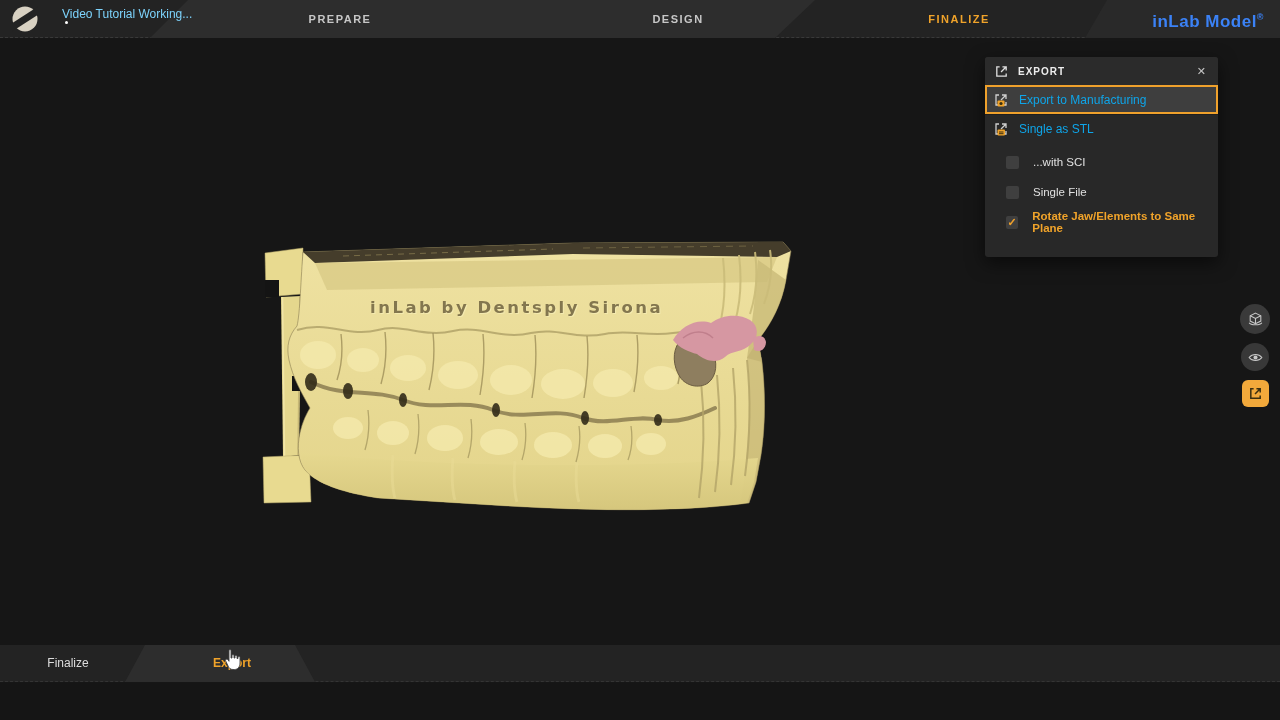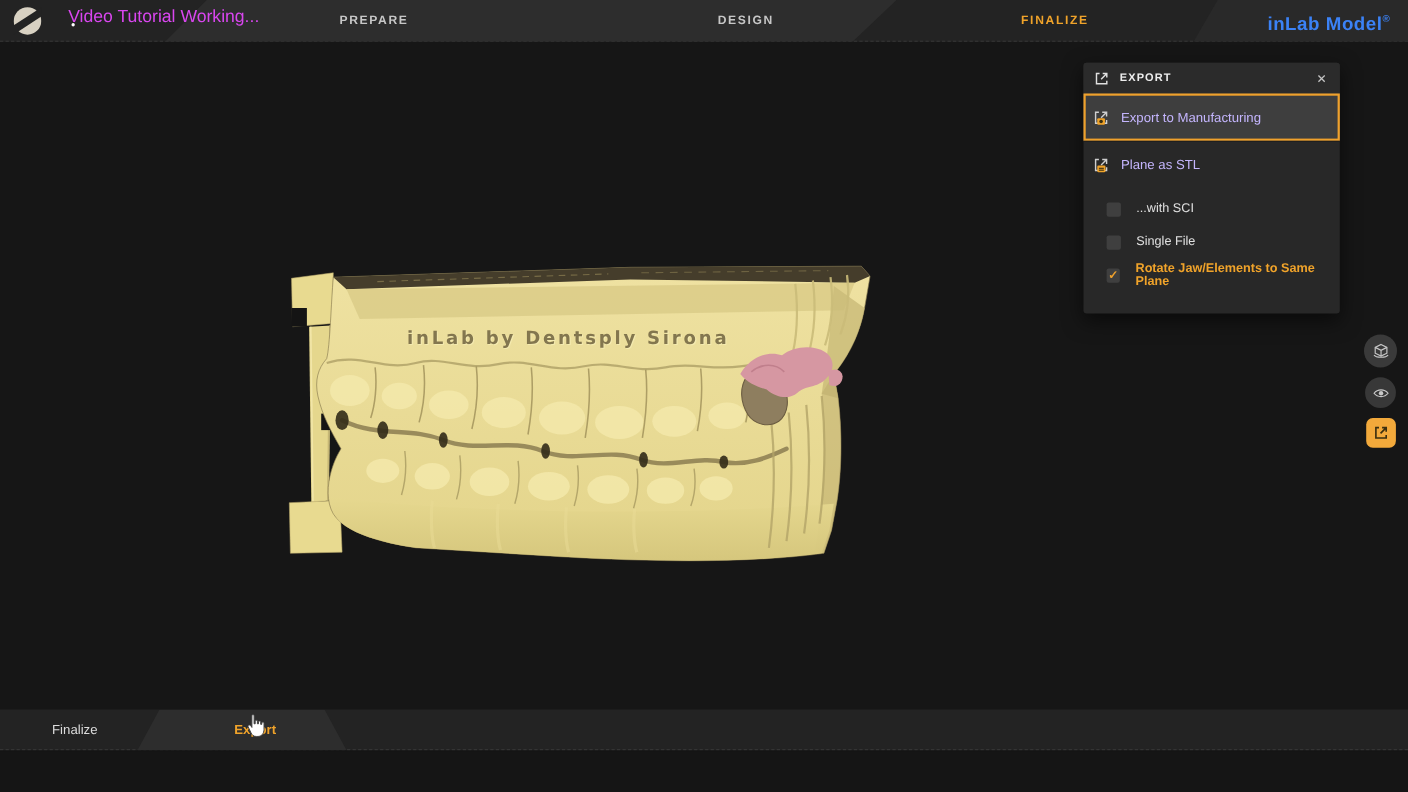--- a/index.html
+++ b/index.html
@@ -8,21 +8,21 @@
   .stage { position:relative; width:1280px; height:720px; background:#161616; }
 
   
   .topbar { position:absolute; left:0; top:0; width:1280px; height:38px;
     background:#232323; border-bottom:1px dashed rgba(255,255,255,.10); z-index:20; }
   .topbar .mid-section { position:absolute; left:150px; top:0; width:665px; height:38px;
     background:#2d2d2d; clip-path:polygon(38px 0, 100% 0, calc(100% - 40px) 100%, 0 100%); }
   .topbar .right-section { position:absolute; left:1085px; top:0; width:195px; height:38px;
     background:#292929; clip-path:polygon(22px 0, 100% 0, 100% 100%, 0 100%); }
   .logo { position:absolute; left:12px; top:6px; width:26px; height:26px; }
-  .project-name { position:absolute; left:62px; top:7px; font-size:16px; color:#d946ef; }
+  .project-name { position:absolute; left:62px; top:7px; font-size:12px; color:#7dd3fc; }
   .project-dot { position:absolute; left:65px; top:21px; width:3px; height:3px;
     border-radius:50%; background:#ffffff; }
   .phase { position:absolute; top:13px; width:120px; text-align:center; font-size:11px;
     letter-spacing:1.5px; font-weight:bold; color:#c7c7c7; }
   .phase.active { color:#f0a32a; }
   .phase-prepare { left:280px; } .phase-design { left:618px; } .phase-finalize { left:899px; }
   .app-title { position:absolute; right:16px; top:12px; font-size:17px; font-weight:600;
     color:#3b82f6; letter-spacing:.5px; }
   .app-title sup { font-size:9px; }
 
@@ -31,22 +31,22 @@
   .model-svg { position:absolute; left:253px; top:192px; }
 
   
   .panel { position:absolute; left:985px; top:57px; width:233px; background:#282828;
     border-radius:3px; box-shadow:0 6px 18px rgba(0,0,0,.55); z-index:30; }
   .panel-header { display:flex; align-items:center; height:28px; padding:0 9px;
     background:#2b2b2b; border-radius:3px 3px 0 0; }
   .panel-header .ph-title { flex:1; margin-left:9px; font-size:10px; font-weight:bold;
     letter-spacing:1px; color:#ededed; }
   .panel-close { font-size:11px; color:#c5c5c5; cursor:pointer; padding:2px 3px; }
-  .panel-item { display:flex; align-items:center; height:43px; padding:0 8px;
-    border-top:1px solid #1f1f1f; color:#c4b5fd; font-size:12px; cursor:pointer; }
+  .panel-item { display:flex; align-items:center; height:29px; padding:0 8px;
+    border-top:1px solid #1f1f1f; color:#0ea5e9; font-size:12px; cursor:pointer; }
   .panel-item .pi-label { margin-left:8px; }
   .panel-item.selected { background:#3e3e3e; border:2px solid #efa12c; padding:0 6px; }
   .panel-options { padding:4px 0 20px 0; }
   .panel-option { display:flex; align-items:center; height:30px; }
   .checkbox { width:13px; height:13px; margin:0 14px 0 21px; background:#3f3f3f;
     border-radius:2px; display:flex; align-items:center; justify-content:center;
     font-size:11px; color:transparent; cursor:pointer; }
   .checkbox.checked { color:#efa12c; font-weight:bold; }
   .panel-option .po-label { font-size:11.5px; color:#e0e0e0; }
   .panel-option.highlight .po-label { color:#f0a32a; font-weight:bold; }
@@ -216,21 +216,21 @@
 
 
     <div class="panel-item">
       <svg width="18" height="16" viewBox="0 0 18 16">
         <path d="M6,3 H3 V13 H13 V10" stroke="#cfcfcf" stroke-width="1.3" fill="none"></path>
         <path d="M9,3 H13 V7 M13,3 L8,8" stroke="#cfcfcf" stroke-width="1.3" fill="none"></path>
         <rect x="4.5" y="8.5" width="7.5" height="6" rx="1" fill="#f0a32a"></rect>
         <rect x="6" y="10.5" width="4.5" height="1" fill="#3a2f10"></rect>
           <rect x="6" y="12.2" width="4.5" height="1" fill="#3a2f10"></rect>
       </svg>
-      <span class="pi-label">Plane as STL</span>
+      <span class="pi-label">Single as STL</span>
     </div>
 
     <div class="panel-options">
       <div class="panel-option">
         <span class="checkbox"></span>
         <span class="po-label">...with SCI</span>
       </div>
       <div class="panel-option">
         <span class="checkbox"></span>
         <span class="po-label">Single File</span>

